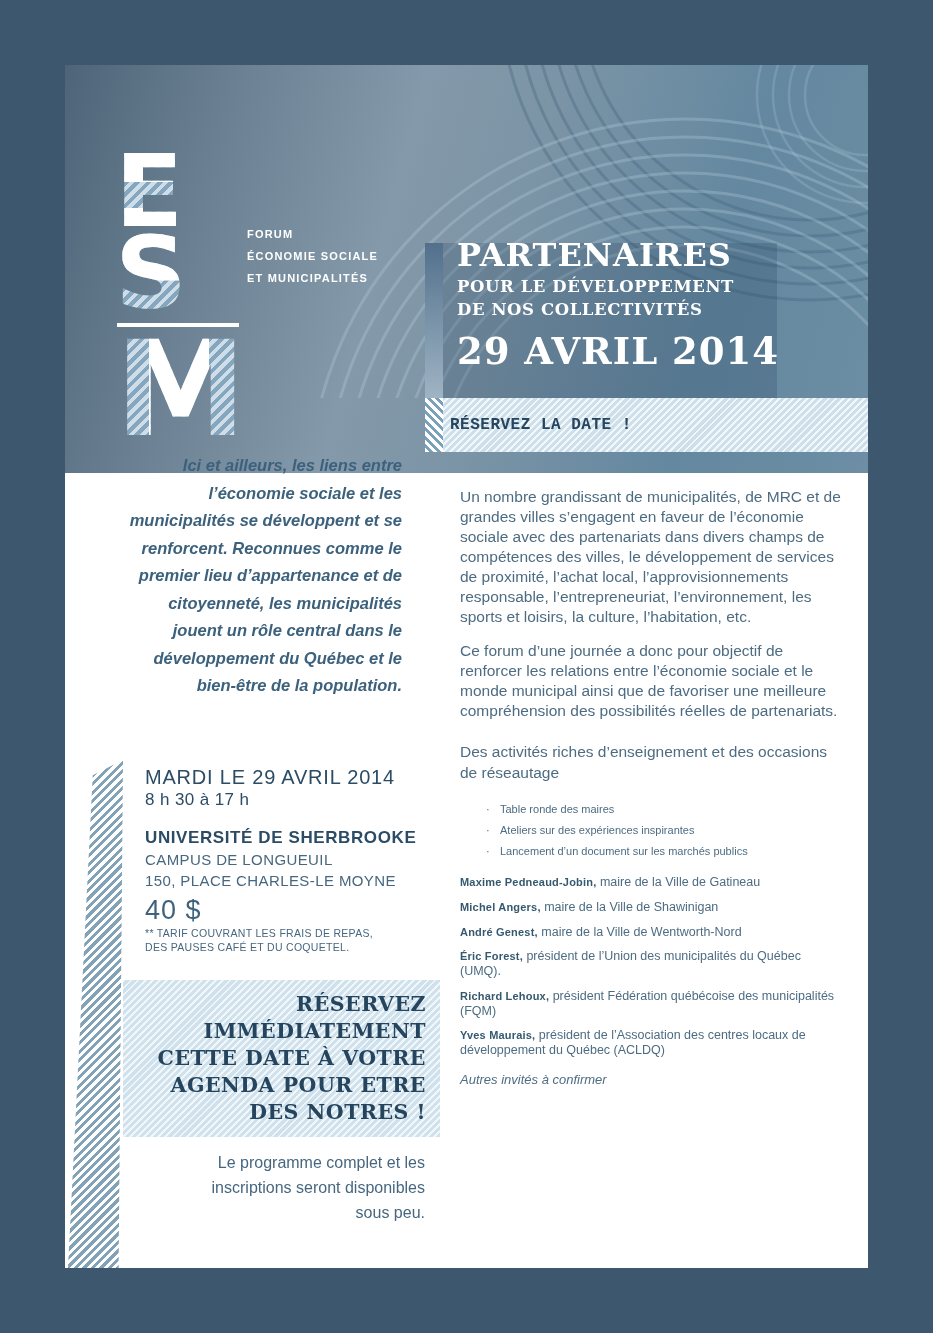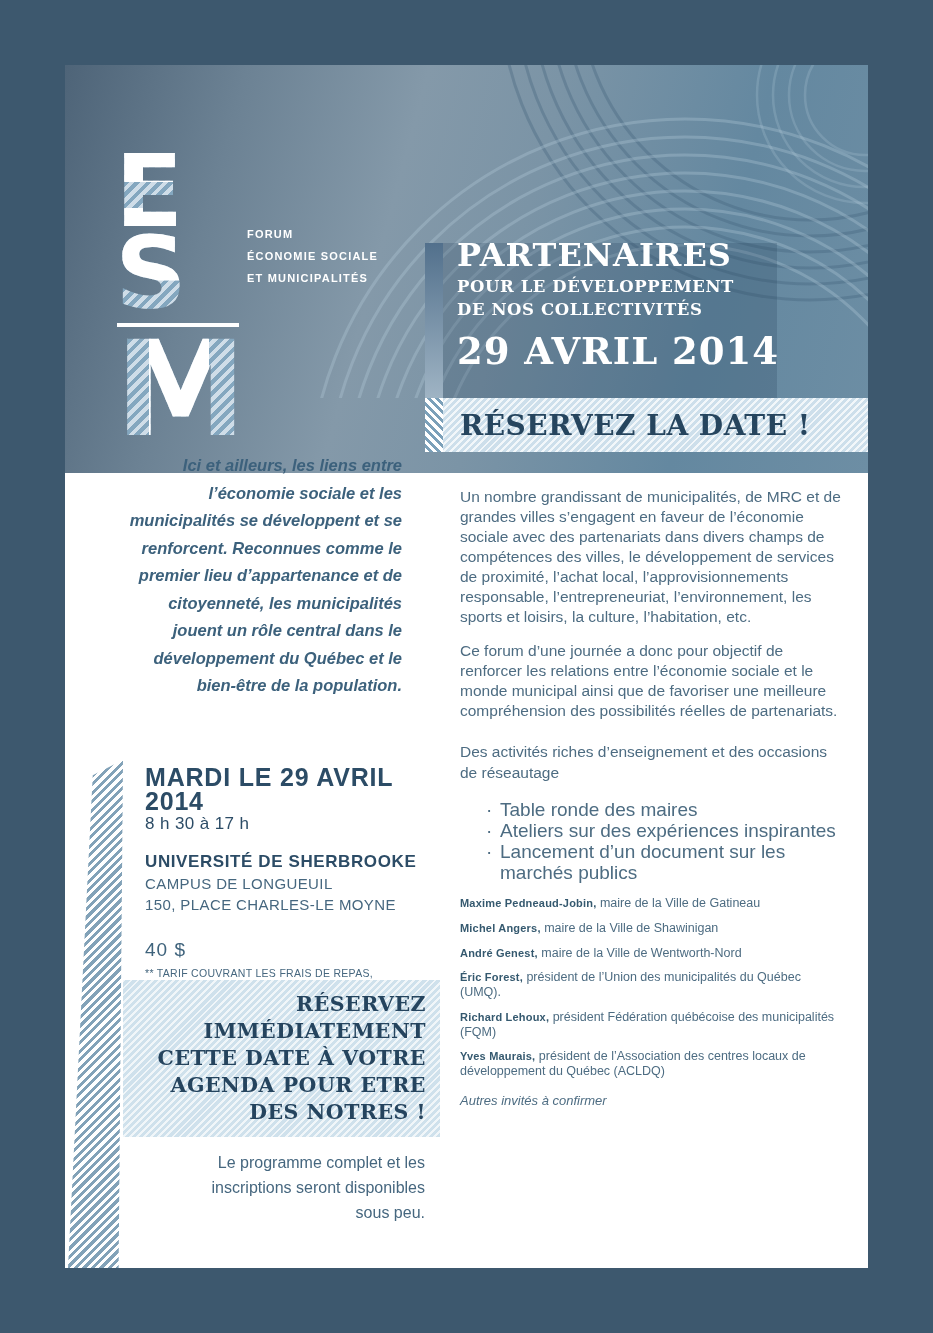--- a/index.html
+++ b/index.html
@@ -39,31 +39,31 @@
   .h-title{font-size:32px;line-height:36px;letter-spacing:1px;}
   .h-sub{font-size:16.5px;line-height:23px;letter-spacing:.6px;margin-top:2px;}
   .h-date{font-size:37px;line-height:40px;letter-spacing:1px;margin-top:10px;}
 
   
   .strip{position:absolute;left:360px;top:333px;width:443px;height:54px;background-color:#cddfeb;
          background-image:repeating-linear-gradient(135deg,rgba(255,255,255,.75) 0 2px,rgba(255,255,255,0) 2px 5px);
          display:flex;align-items:center;}
   .strip-edge{position:absolute;left:360px;top:333px;width:18px;height:54px;
          background:repeating-linear-gradient(45deg,#ffffff 0 3px,#7ba0b9 3px 6px);}
-  .strip-text{margin-left:35px;color:#26455e;font-size:28px;letter-spacing:.5px;}
+  .strip-text{margin-left:25px;color:#26455e;font-size:16px;letter-spacing:.5px;font-family:Liberation Mono, monospace;}
 
   
   .intro{position:absolute;left:55px;top:387px;width:282px;text-align:right;
          font-style:italic;font-weight:bold;color:#3c617c;font-size:16.5px;line-height:27.5px;}
   .event{position:absolute;left:80px;top:700px;width:300px;color:#2c4c66;}
-  .ev-date{font-size:25px;line-height:24px;letter-spacing:.8px;font-weight:bold;}
+  .ev-date{font-size:20px;line-height:24px;letter-spacing:.8px;font-weight:normal;}
   .ev-hours{font-size:17px;line-height:22px;letter-spacing:.4px;}
   .ev-venue{font-size:17px;line-height:22px;letter-spacing:.6px;font-weight:bold;margin-top:16px;}
   .ev-campus,.ev-address{font-size:15px;line-height:21px;letter-spacing:.4px;color:#46677f;}
-  .ev-price{font-size:19px;line-height:30px;color:#3f637c;margin-top:20px;letter-spacing:1px;}
+  .ev-price{font-size:27px;line-height:30px;color:#3f637c;margin-top:4px;letter-spacing:1px;}
   .ev-note{font-size:10.5px;line-height:14px;letter-spacing:.3px;color:#46677f;margin-top:1px;}
 
   .left-hatch{position:absolute;left:3px;top:695px;width:55px;height:508px;
         background:repeating-linear-gradient(135deg,#ffffff 0 3px,#82a2b8 3px 6px);
         clip-path:polygon(45% 3%,100% 0,92% 100%,0 100%);}
 
   .cta{position:absolute;left:58px;top:915px;width:317px;height:157px;box-sizing:border-box;
        background-color:#cfe1ec;
        background-image:repeating-linear-gradient(135deg,rgba(255,255,255,.7) 0 2px,rgba(255,255,255,0) 2px 5px);
        padding:11px 14px 0 0;text-align:right;color:#25445e;}
@@ -72,21 +72,21 @@
        color:#46677f;font-size:16px;line-height:25px;}
 
   
   .rcol{position:absolute;left:395px;top:422px;width:382px;color:#4d6c82;}
   .rcol p{margin:0;font-size:15.5px;line-height:20px;}
   .rcol .p1{margin-bottom:14px;}
   .rcol .p2{margin-bottom:20px;}
   .menu-title{color:#27465f;font-size:18px;line-height:22px;letter-spacing:.5px;margin-bottom:2px;}
   .menu-sub{font-size:15.5px;line-height:21px;margin-bottom:16px;}
   ul.menu{list-style:none;margin:0 0 13px 0;padding:0 0 0 28px;}
-  ul.menu li{font-size:19px;line-height:21px;position:relative;padding-left:12px;}
+  ul.menu li{font-size:11px;line-height:21px;position:relative;padding-left:12px;}
   ul.menu li::before{content:"·";position:absolute;left:-2px;color:#4d6c82;}
   .pers-intro{font-size:15.5px;line-height:20px;margin-bottom:9px;}
   .pers{margin-bottom:10px;font-size:12.5px;line-height:1.18;color:#4d6c82;}
   .pers b{font-size:11px;color:#35596f;letter-spacing:.2px;}
   .pers-note{font-style:italic;font-size:13px;margin-top:14px;color:#4d6c82;}
 </style>
 </head>
 <body>
 
 <div class="stage">

